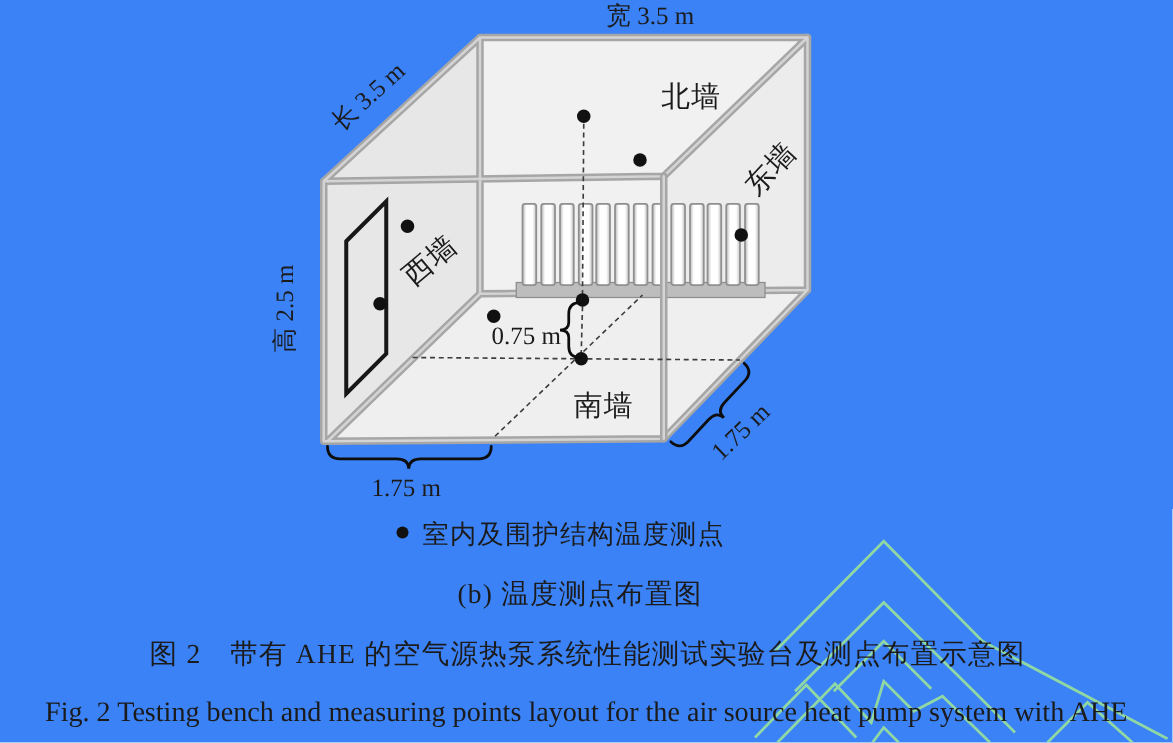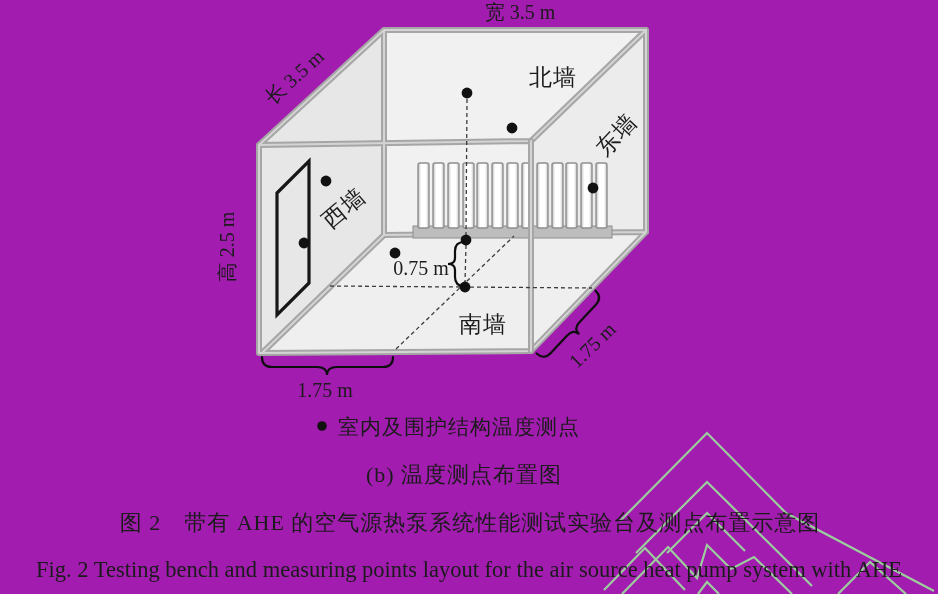--- a/index.html
+++ b/index.html
@@ -1,16 +1,16 @@
 <!DOCTYPE html>
 <html><head>
 <meta charset="utf-8">
 <style>
   html,body{margin:0;padding:0;background:#ffffff;}
-  .page{position:relative;width:938px;height:594px;background:#a21caf;overflow:hidden;
+  .page{position:relative;width:938px;height:594px;background:#3b82f6;overflow:hidden;
         font-family:"Liberation Serif", serif;}
   svg text{font-family:"Liberation Serif", serif;fill:#1b1b1b;}
   .cn{letter-spacing:1px;}
 </style>
 </head>
 <body>
 
 <div class="page">
 <svg width="938" height="594" viewBox="0 0 938 594">
 

